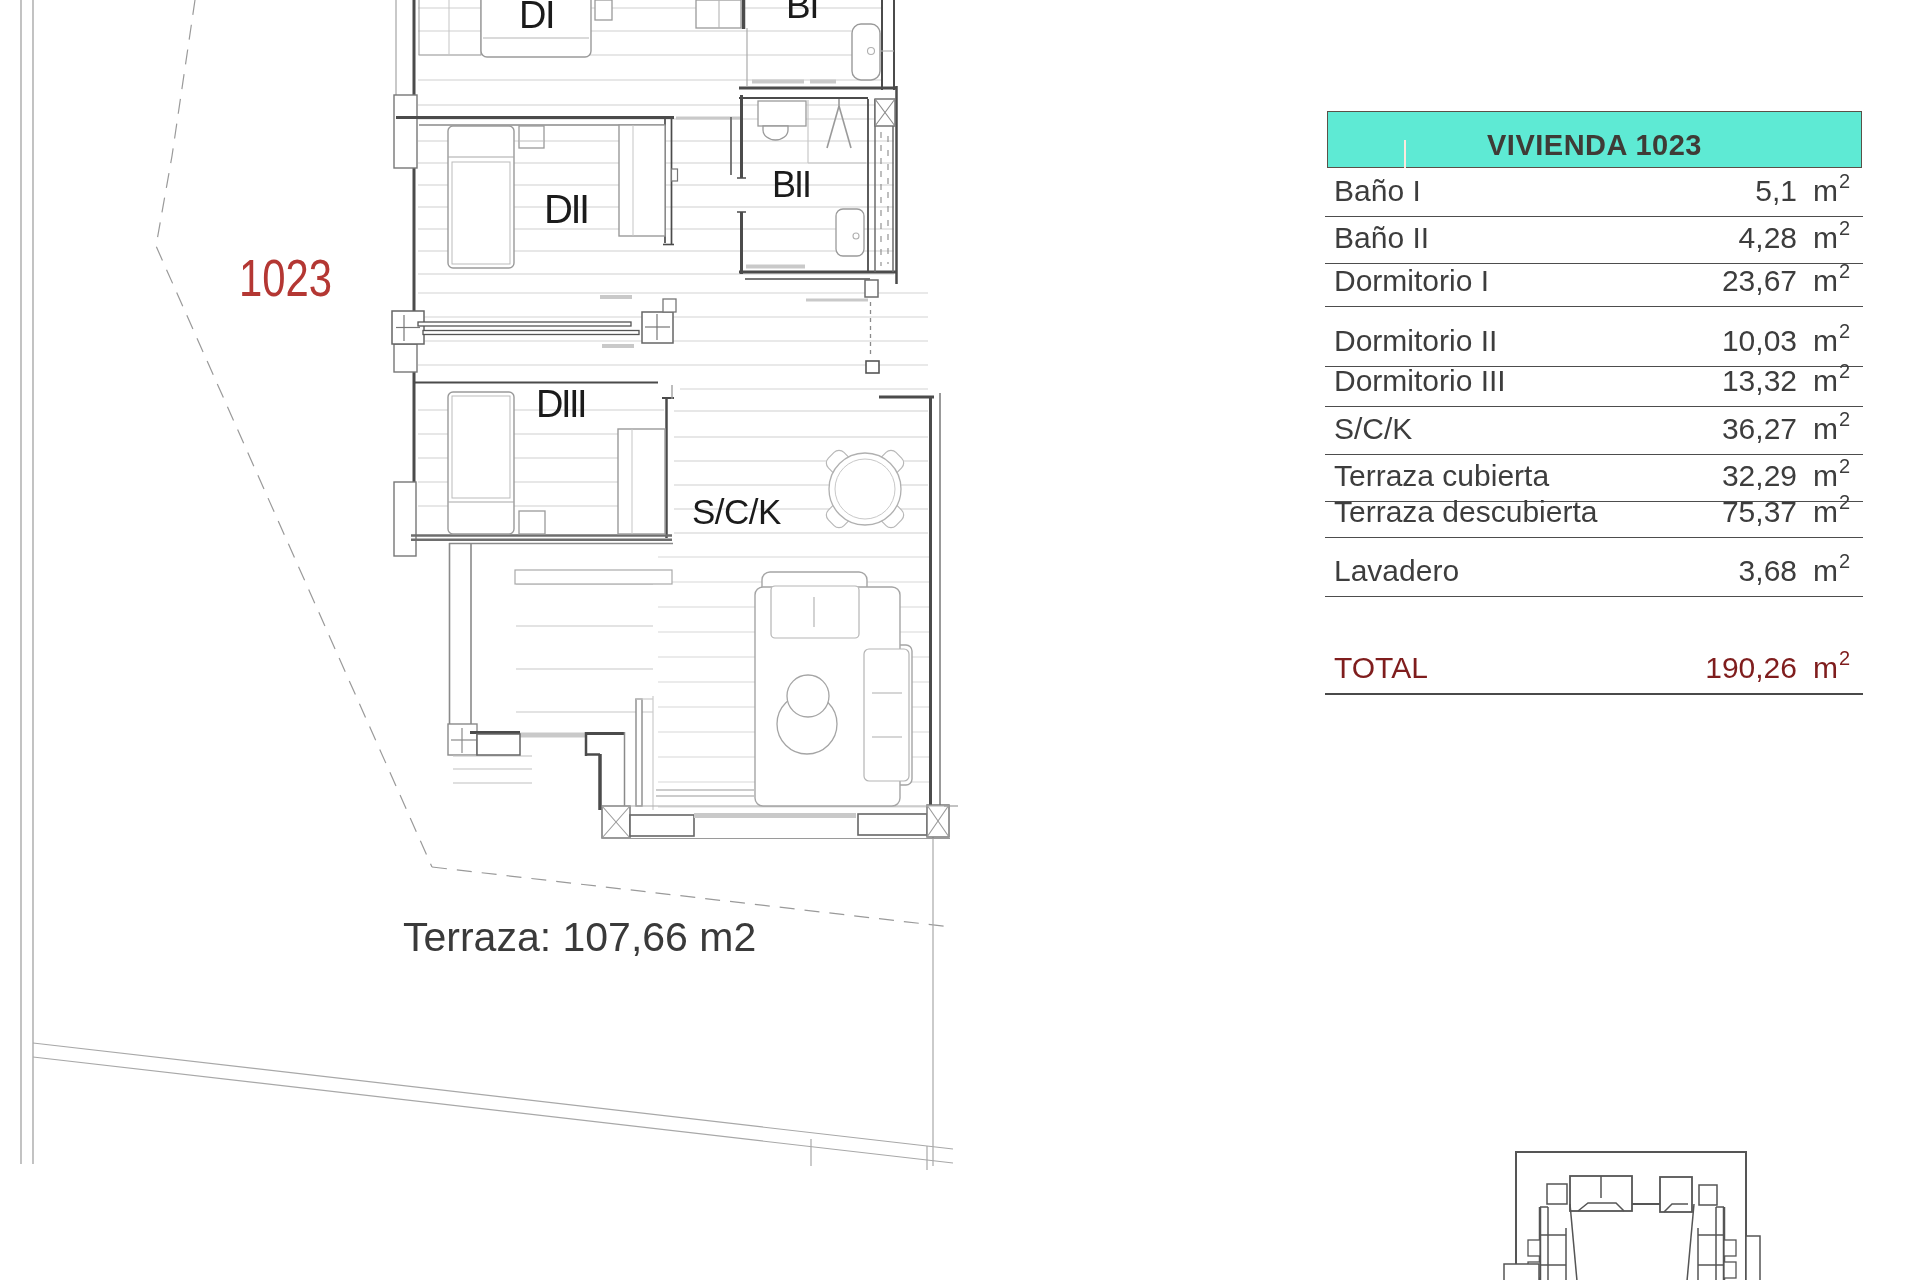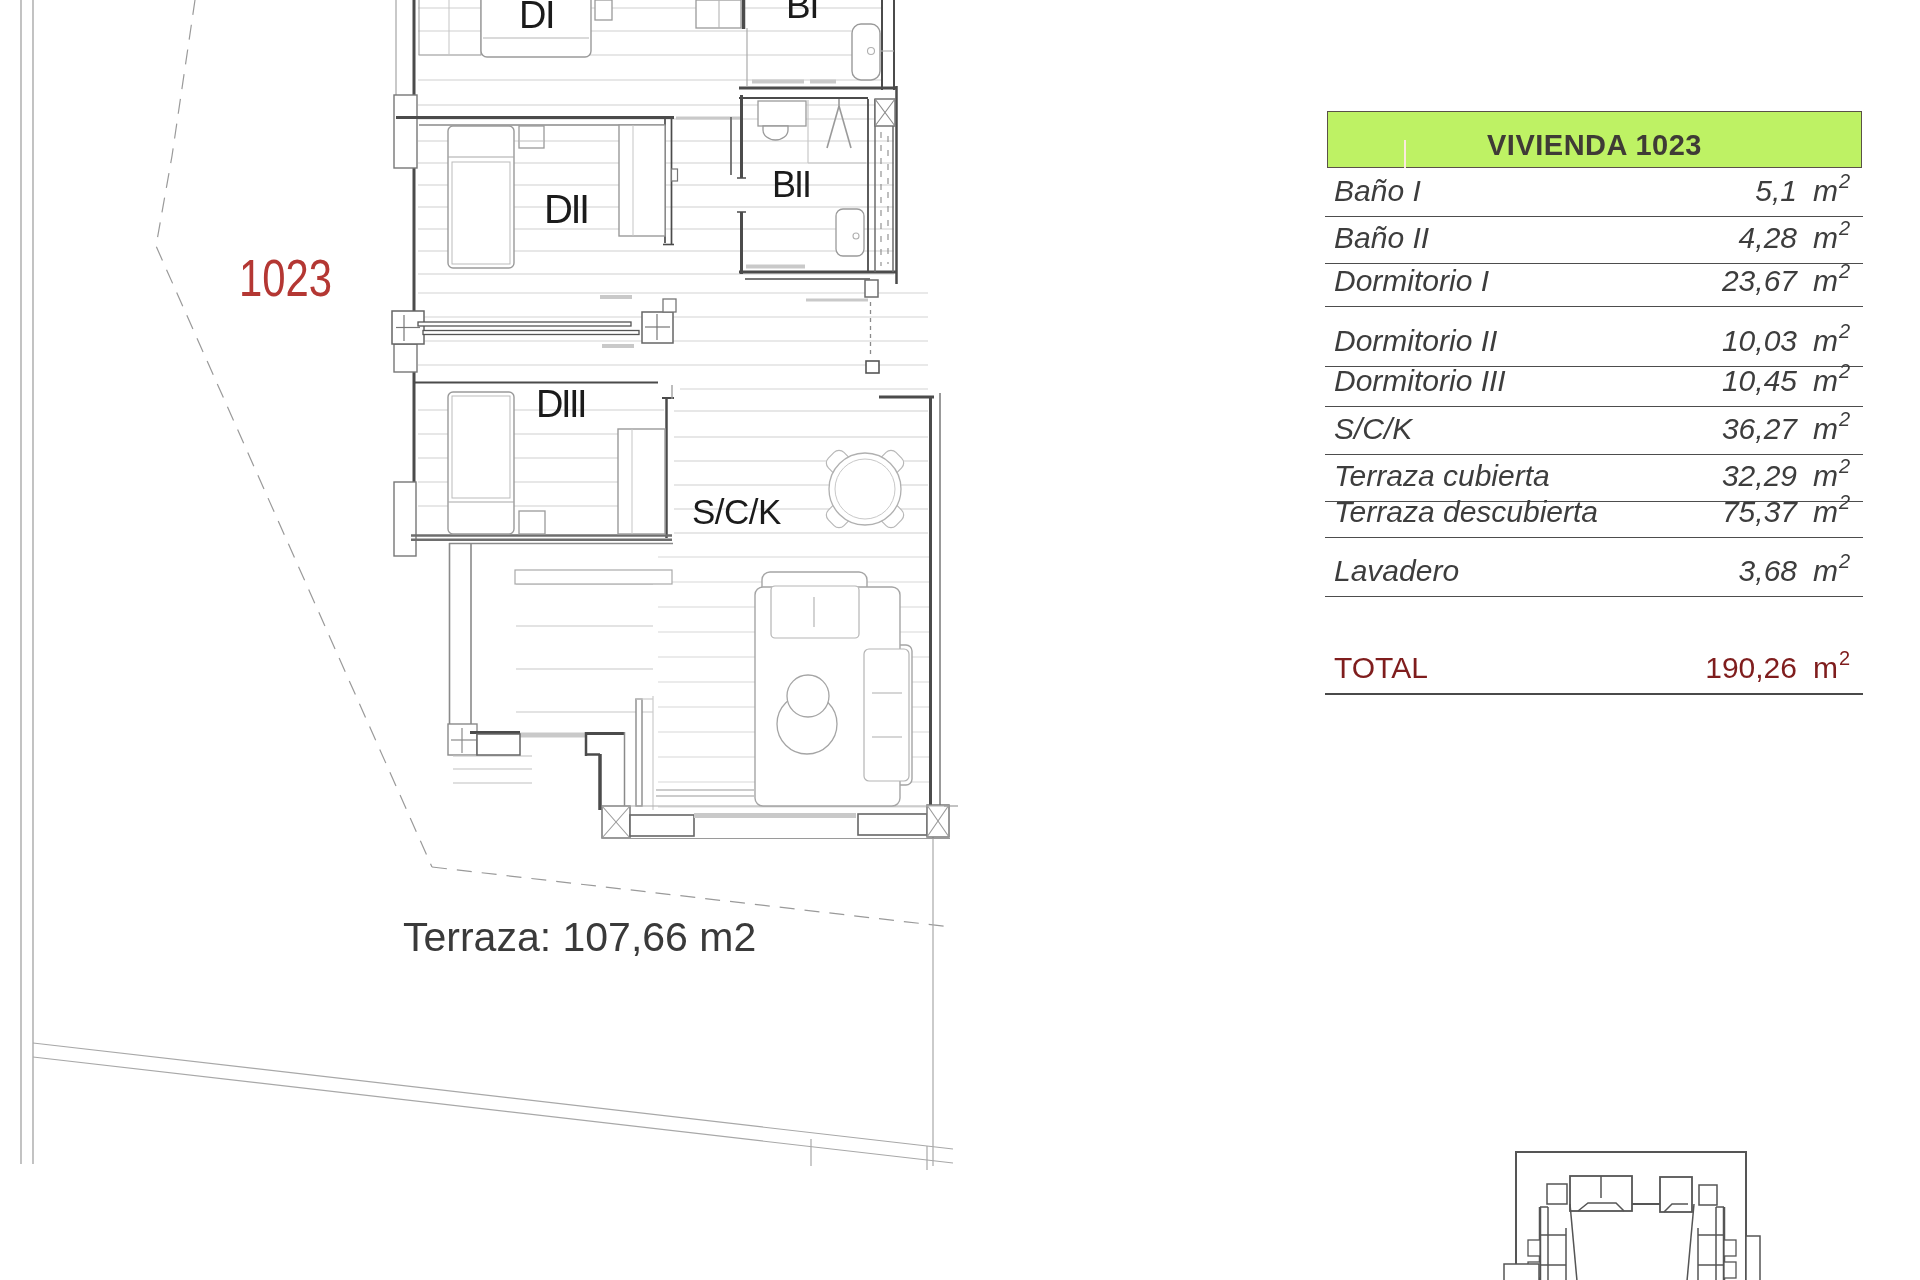--- a/index.html
+++ b/index.html
@@ -1,25 +1,25 @@
 <!DOCTYPE html>
 <html><head>
 <meta charset="utf-8">
 <style>
 html,body { margin:0; padding:0; background:#ffffff; width:1920px; height:1280px;
   font-family:"Liberation Sans",sans-serif; overflow:hidden; position:relative; }
 #plan { position:absolute; left:0; top:0; }
 .row { position:absolute; left:1325px; width:538px; height:45.7px;
-  border-bottom:1.8px solid #4d4d4d; font-size:30px; color:#3d3d3d;font-style:italic; }
+  border-bottom:1.8px solid #4d4d4d; font-size:30px; color:#3d3d3d; }
 .rn { position:absolute; left:9px; bottom:8px; white-space:nowrap; }
 .rv { position:absolute; right:66px; bottom:8px; }
 .ru { position:absolute; right:14px; bottom:8px; }
 .ru sup { font-size:20px; position:relative; top:-2px; left:1px; }
 #thead { position:absolute; left:1327px; top:111px; width:533px; height:55px;
-  background:#bef264; border:1.6px solid #5a5148; text-align:center;
+  background:#5eead4; border:1.6px solid #5a5148; text-align:center;
   line-height:67px; font-size:29px; font-weight:bold; color:#3f3b36; letter-spacing:0.5px; }
 #total { position:absolute; left:1325px; top:647px; width:538px; height:46px;
   border-bottom:2.6px solid #4a4a4a; font-size:30px; color:#7f1d1d; }
 #n1023 { position:absolute; left:239px; top:249px; font-size:51px; color:#b43733;
   transform:scaleX(0.82); transform-origin:left; letter-spacing:0px; }
 #terraza { position:absolute; left:403px; top:914px; font-size:41px; color:#3a3a3a; }
 </style>
 </head>
 <body>
 
@@ -683,21 +683,21 @@
   </div>
 
 <div class="row" style="top:312.8px;margin-top:8px;">
     <span class="rn">Dormitorio II</span>
     <span class="rv">10,03</span>
     <span class="ru">m<sup>2</sup></span>
   </div>
 
 <div class="row" style="top:360.4px;">
     <span class="rn">Dormitorio III</span>
-    <span class="rv">10,45</span>
+    <span class="rv">13,32</span>
     <span class="ru">m<sup>2</sup></span>
   </div>
 
 <div class="row" style="top:408.0px;">
     <span class="rn">S/C/K</span>
     <span class="rv">36,27</span>
     <span class="ru">m<sup>2</sup></span>
   </div>
 
 <div class="row" style="top:455.6px;">

